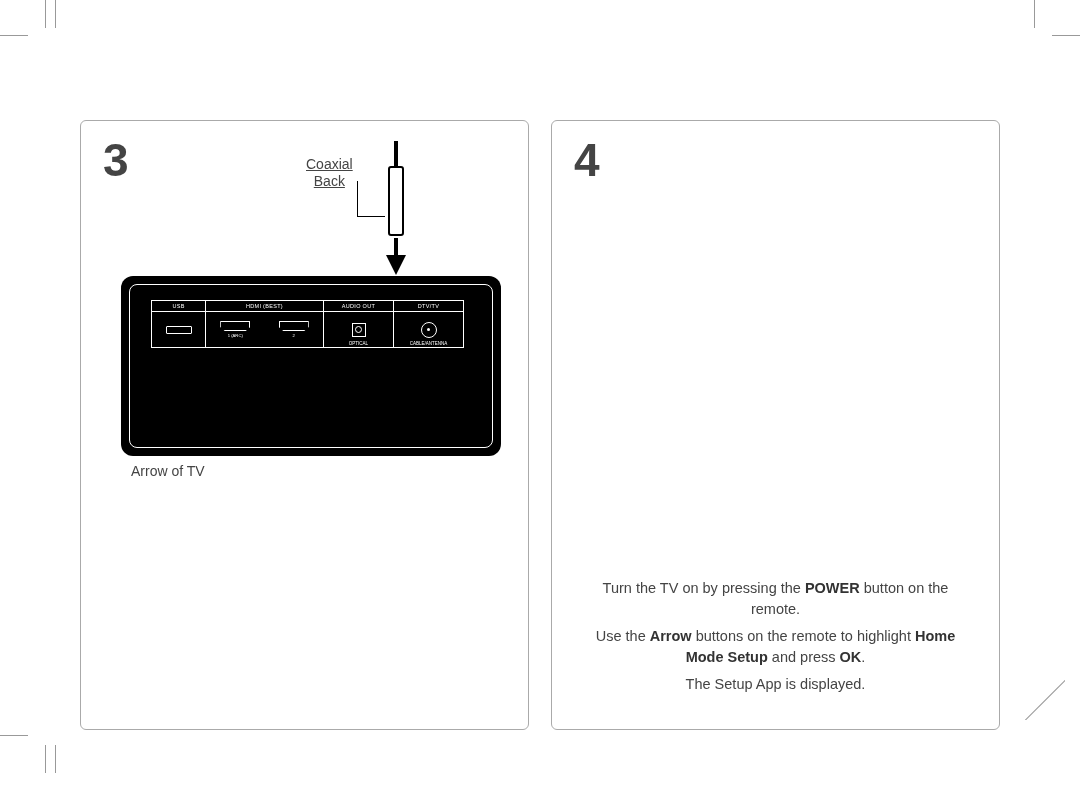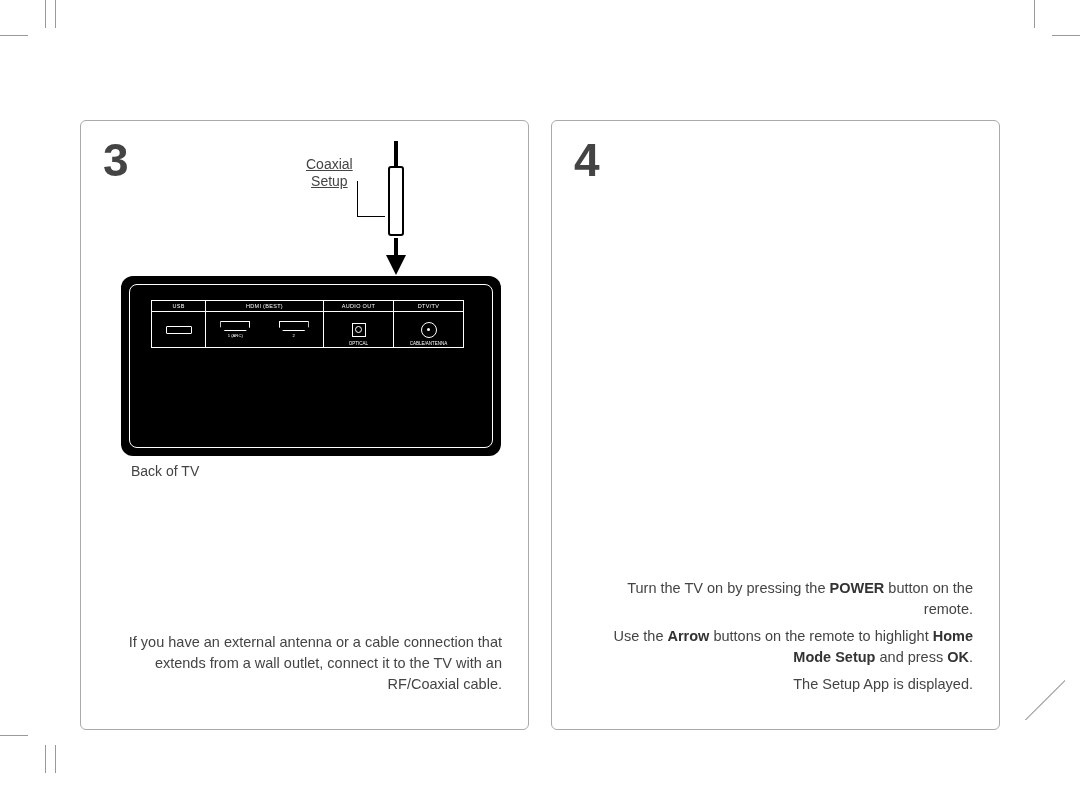--- a/index.html
+++ b/index.html
@@ -211,21 +211,21 @@
 
   .back-label {
     position: absolute;
     top: 322px;
     left: 30px;
     font-size: 14px;
   }
 
   .panel-text {
     margin-top: auto;
-    text-align: right;
+    text-align: center;
     font-size: 14.5px;
     line-height: 1.45;
     padding: 0 6px 8px;
   }
   .panel-text p { margin: 0 0 6px; }
   .panel-text b { font-weight: 700; color: #333; }
 </style>
 </head>
 <body>
 
@@ -241,21 +241,21 @@
 
 <div class="page">
   <div class="panels">
 
     <div class="panel">
       <div class="stepnum">3</div>
 
       <div class="diagram-area">
         <div class="coax-label">
           <span>Coaxial</span><br>
-          <span>Setup</span>
+          <span>Back</span>
         </div>
         <div class="leader"></div>
 
         <div class="cable">
           <div class="cable-cord"></div>
           <div class="cable-body"></div>
           <div class="cable-pin"></div>
           <div class="arrow-down"></div>
         </div>
 
@@ -291,26 +291,23 @@
             <div class="port-group pg-dtv">
               <div class="port-header">DTV/TV</div>
               <div class="port-body">
                 <div class="coax-port"></div>
                 <div class="port-sub">CABLE/ANTENNA</div>
               </div>
             </div>
           </div>
         </div>
 
-        <div class="back-label">Back of TV</div>
+        <div class="back-label">Arrow of TV</div>
       </div>
 
-      <div class="panel-text">
-        <p>If you have an external antenna or a cable connection that extends from a wall outlet, connect it to the TV with an RF/Coaxial cable.</p>
-      </div>
     </div>
 
     <div class="panel">
       <div class="stepnum">4</div>
 
       <div class="panel-text">
         <p>
           <span>Turn the TV on by pressing the </span><b>POWER</b><span> button on the remote.</span>
         </p>
         <p>

